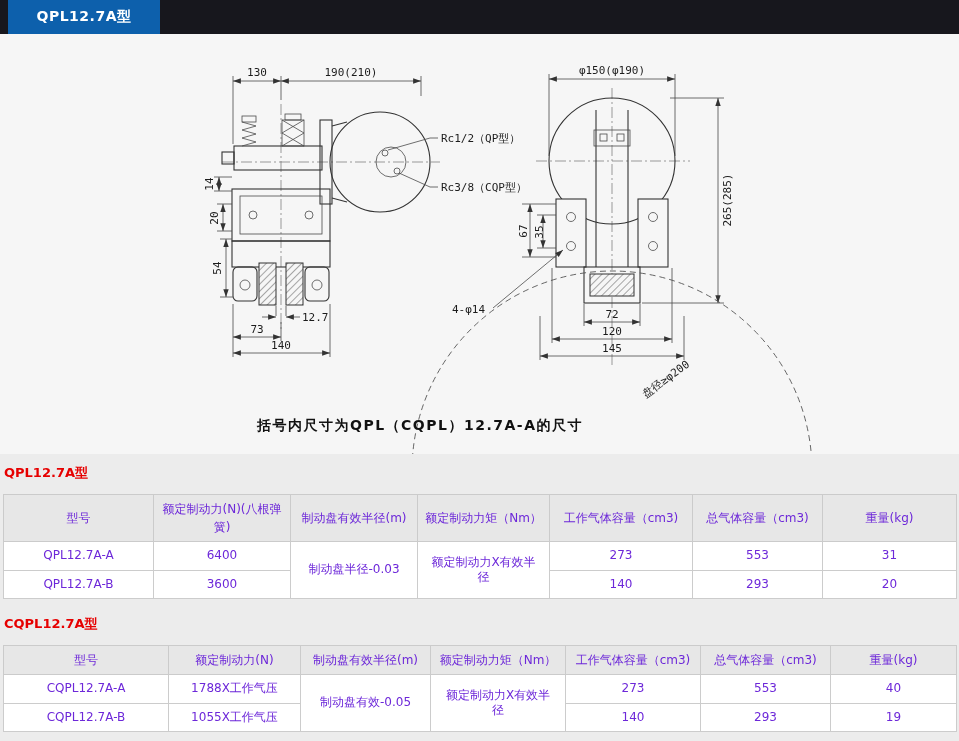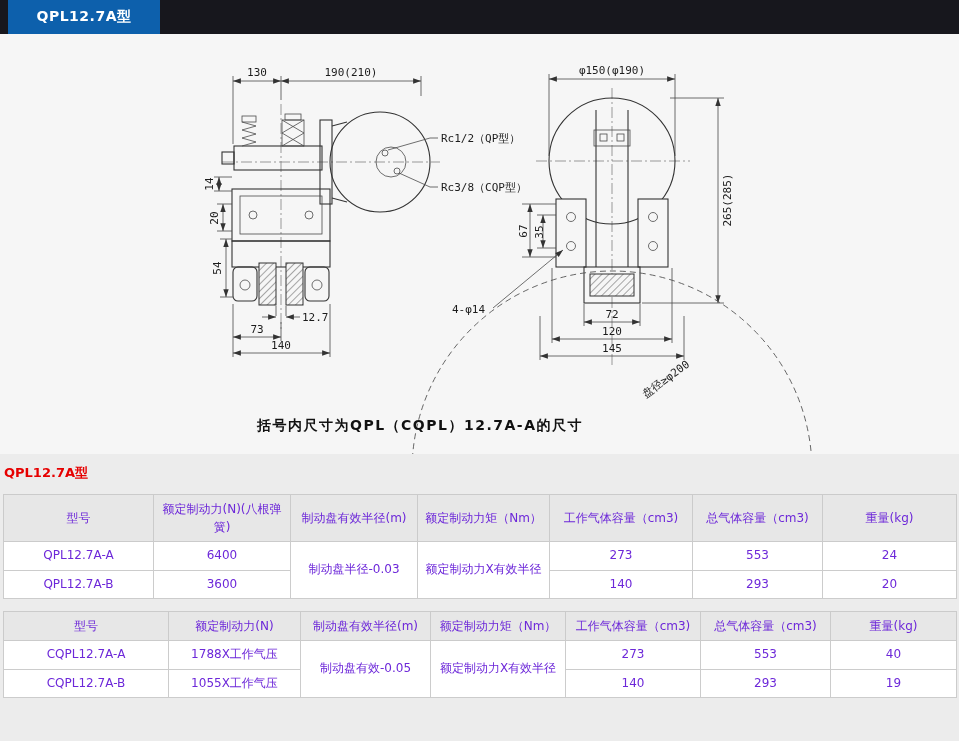--- a/index.html
+++ b/index.html
@@ -37,21 +37,21 @@
   .spec-table{
     width:953px;margin:12px 3px 0 3px;border-collapse:collapse;background:#fff;
     font-size:12px;color:#6d28d9;table-layout:fixed;
   }
   .spec-table th{
     background:#e7e7e7;border:1px solid #cbcbcb;font-weight:normal;
     padding:5px 3px;line-height:1.5;text-align:center;
   }
   .spec-table td{
     background:#fff;border:1px solid #cccccc;text-align:center;
-    padding:6px 3px;line-height:1.3;
+    padding:6px 11px;line-height:1.3;
   }
   .sec2 .red-heading{padding-top:16px;}
 </style>
 </head>
 <body>
 
 <div class="topbar">
   <div class="tab">QPL12.7A型</div>
 </div>
 
@@ -242,34 +242,35 @@
       </tr>
     </thead>
     <tbody>
       <tr>
         <td>QPL12.7A-A</td>
         <td>6400</td>
         <td rowspan="2">制动盘半径-0.03</td>
         <td rowspan="2">额定制动力X有效半径</td>
         <td>273</td>
         <td>553</td>
-        <td>24</td>
+        <td>31</td>
       </tr>
       <tr>
         <td>QPL12.7A-B</td>
         <td>3600</td>
         <td>140</td>
         <td>293</td>
         <td>20</td>
       </tr>
     </tbody>
   </table>
 </div>
 
 <div class="sec2">
+  <div class="red-heading">CQPL12.7A型</div>
   <table class="spec-table">
     <colgroup>
       <col style="width:165px">
         <col style="width:132px">
         <col style="width:130px">
       <col style="width:135px">
         <col style="width:135px">
         <col style="width:130px">
         <col style="width:126px">
     </colgroup>

